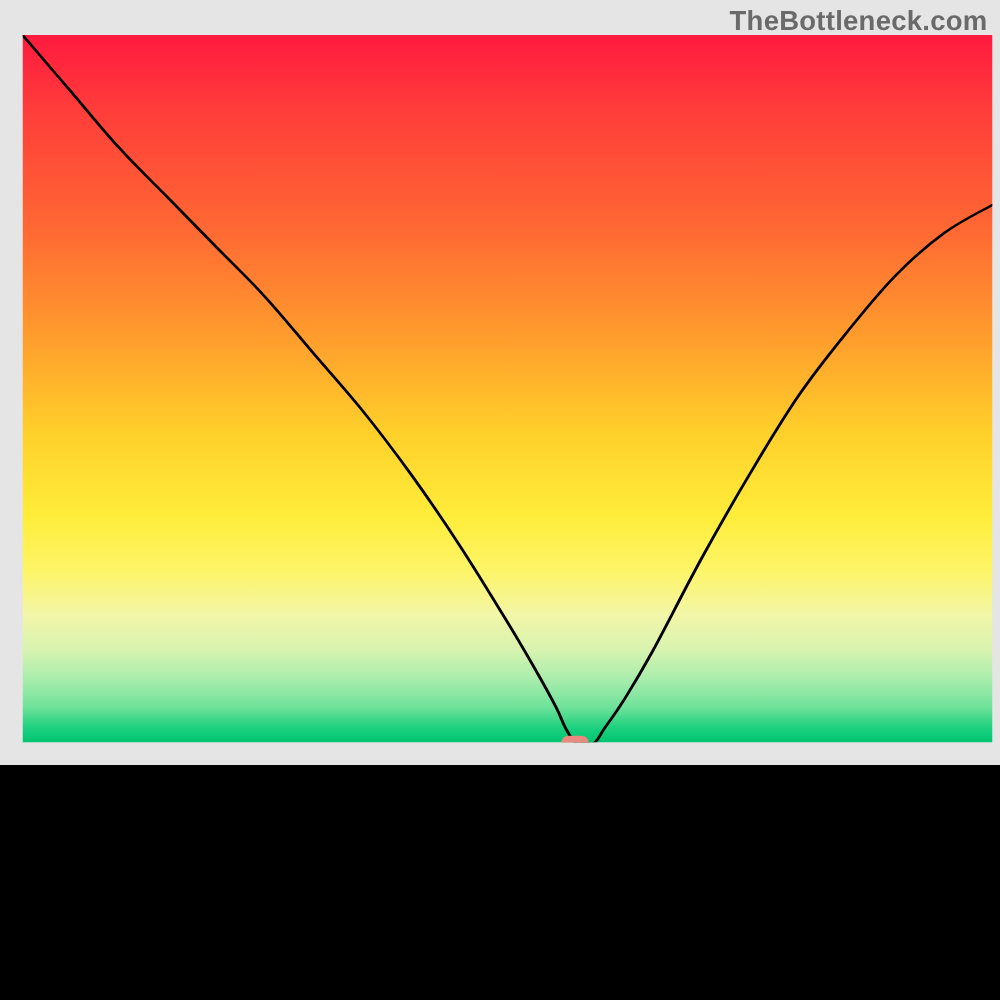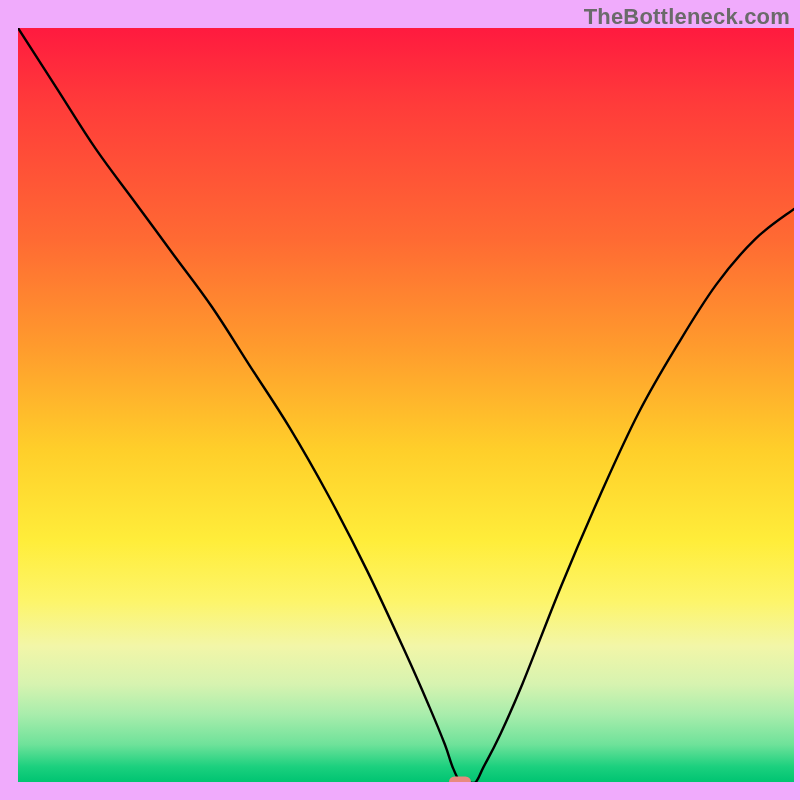--- a/index.html
+++ b/index.html
@@ -7,22 +7,22 @@
     padding: 0;
     width: 800px;
     height: 800px;
     background: #000;
     overflow: hidden;
     font-family: Arial, Helvetica, sans-serif;
   }
   .frame {
     position: relative;
     width: 800px;
-    height: 800px;
-    background: #f0abfc;
+    height: 612px;
+    background: #e5e5e5;
     text-decoration: underline;
   }
   .watermark {
     position: absolute;
     top: 4px;
     right: 10px;
     color: #6a6a6a;
     font-size: 22px;
     font-weight: 600;
     letter-spacing: 0.2px;

